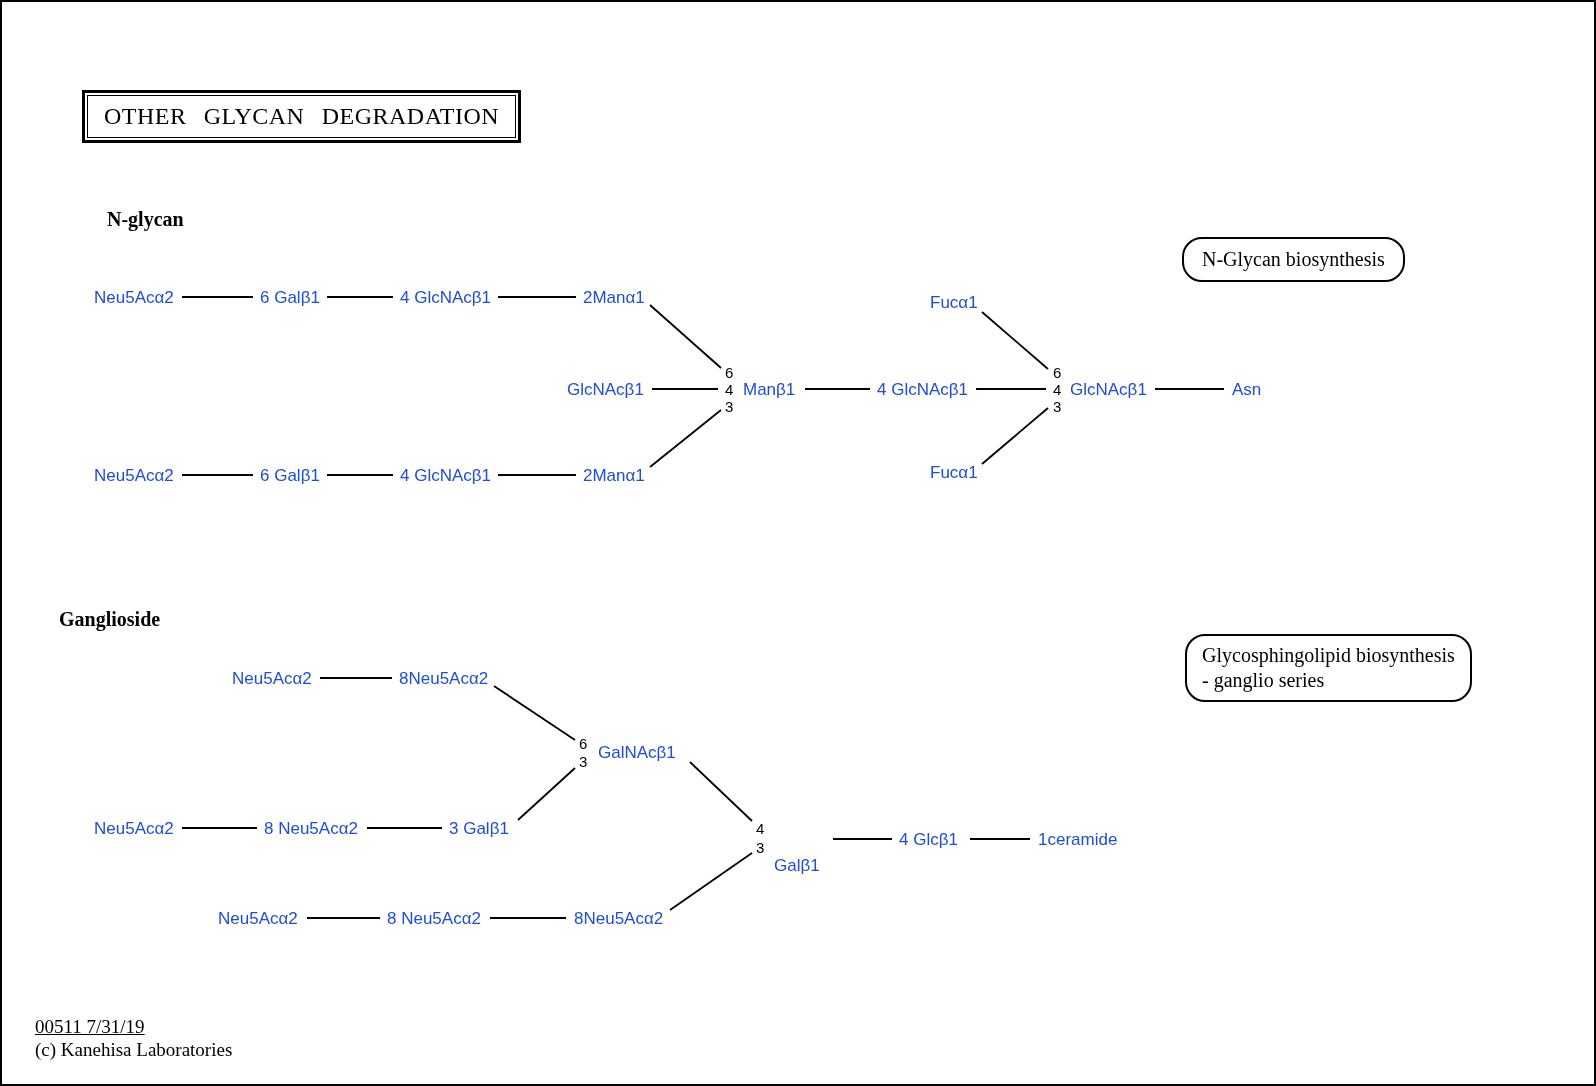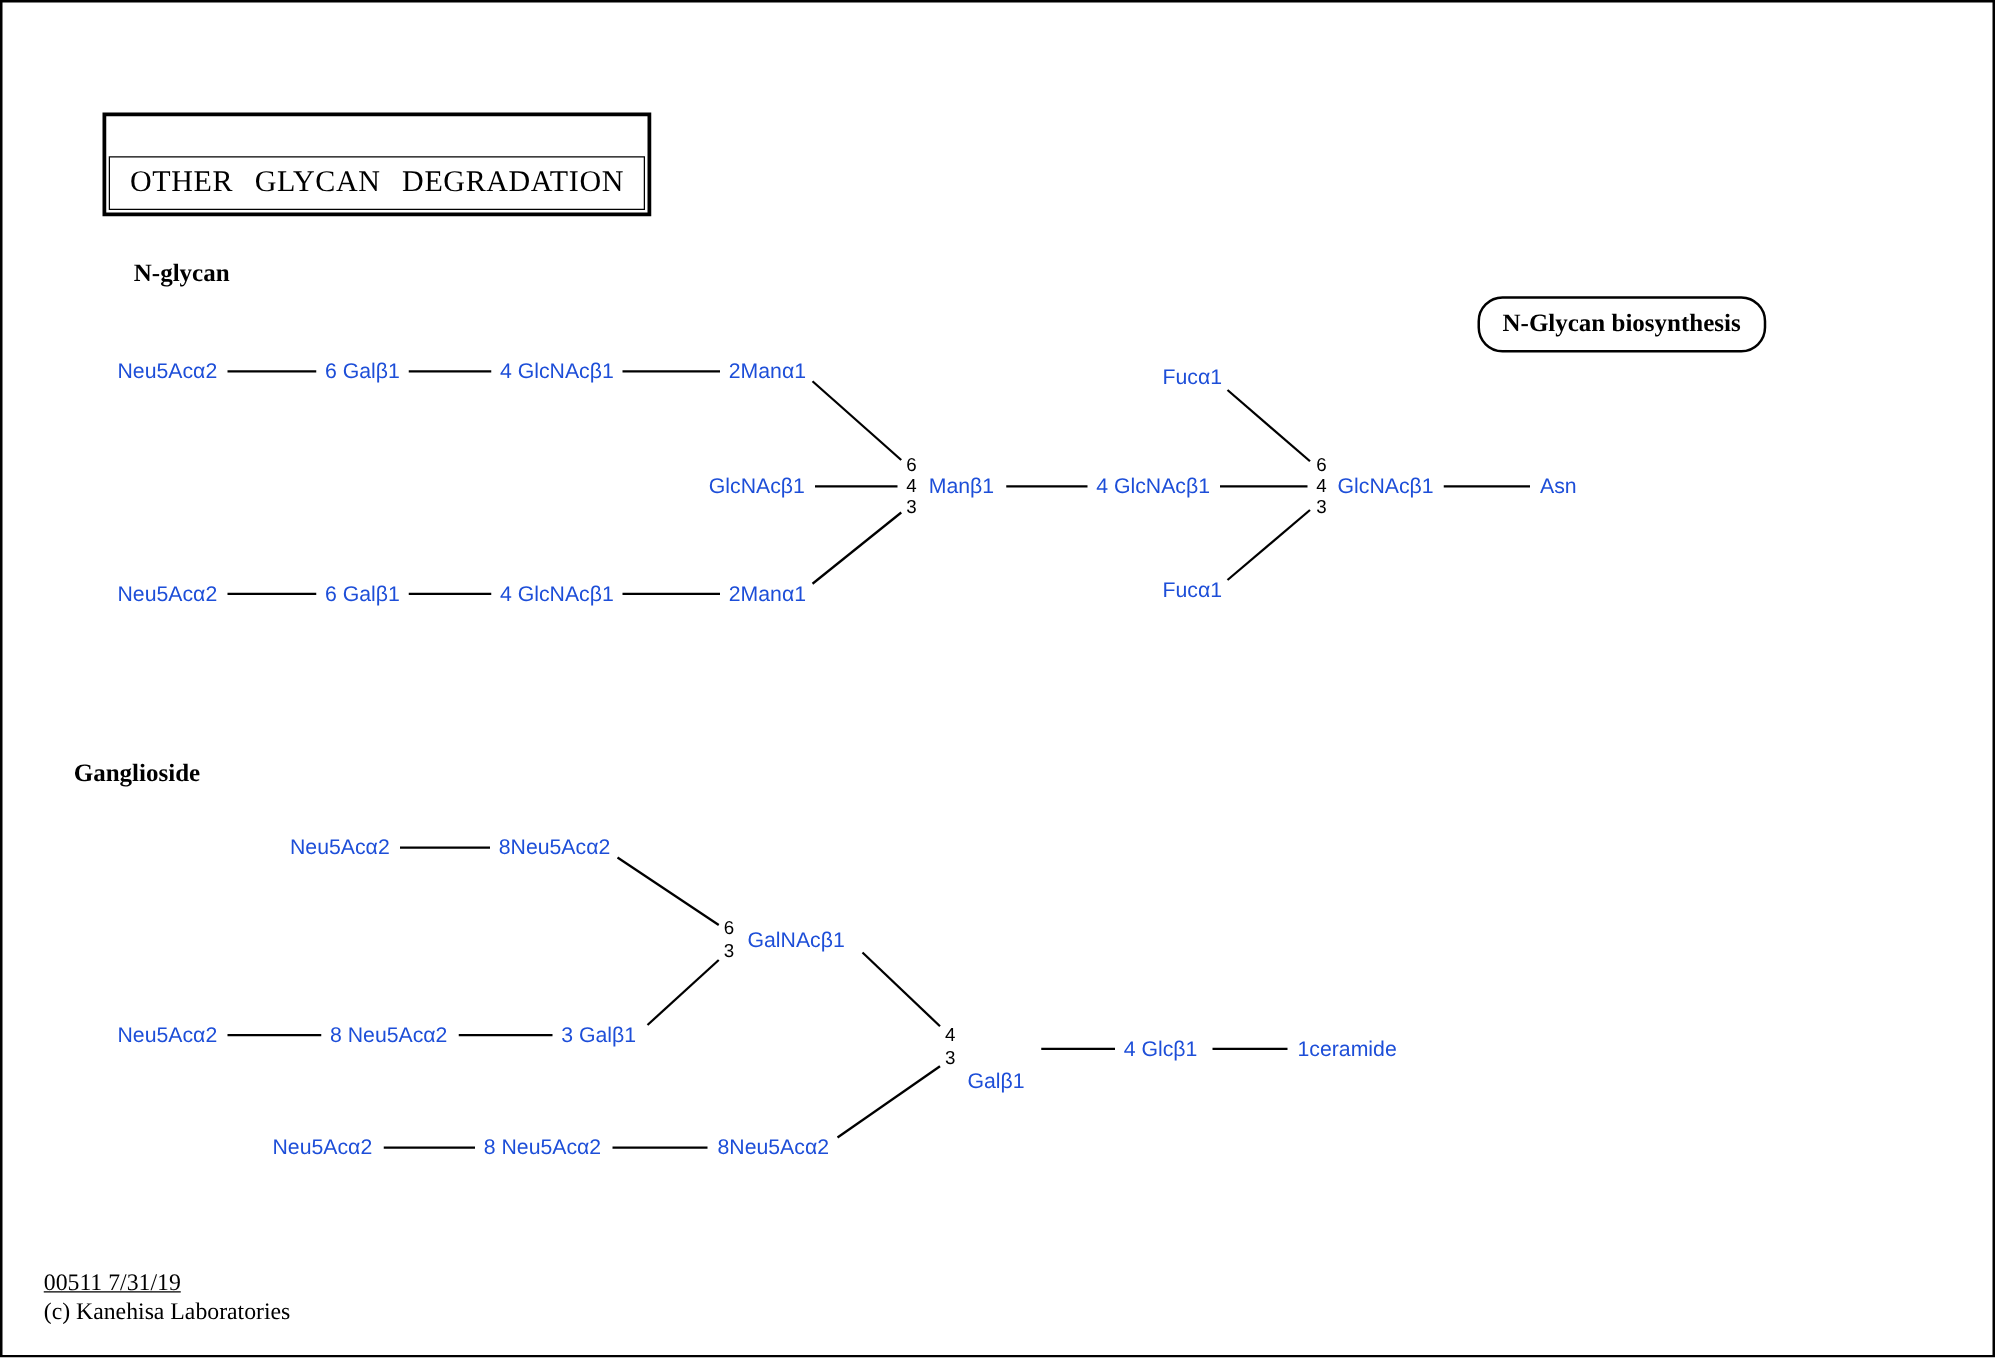--- a/index.html
+++ b/index.html
@@ -51,34 +51,33 @@
   }
   .title-box-inner {
     border: 1.5px solid #000;
     padding: 7px 16px;
     font-family: "Liberation Serif", serif;
     font-size: 24px;
     letter-spacing: 0.5px;
     word-spacing: 0.45em;
     white-space: nowrap;
     color: #000;
-    margin-top: 30px;
   }
   .link-box {
     position: absolute;
     box-sizing: border-box;
     border: 2px solid #000;
     border-radius: 20px;
     background: #fff;
     font-family: "Liberation Serif", serif;
     font-size: 20px;
     color: #000;
     cursor: pointer;
   }
-  .link-box.single { padding: 9px 18px; white-space: nowrap; font-weight: bold; }
+  .link-box.single { padding: 9px 18px; white-space: nowrap; }
   .link-box.double { padding: 7px 15px; line-height: 1.25; }
   .footer-text {
     position: absolute;
     font-family: "Liberation Serif", serif;
     font-size: 19px;
     color: #000;
     white-space: nowrap;
   }
 </style>
 </head>
@@ -124,20 +123,24 @@
   </svg>
 
   <div class="title-box">
     <div class="title-box-inner">OTHER GLYCAN DEGRADATION</div>
   </div>
 
   <div class="heading" style="left:57px; top:206px;margin-left:48px;">N-glycan</div>
   <div class="heading" style="left:57px; top:606px;">Ganglioside</div>
 
   <div class="link-box single" style="left:1180px; top:235px;">N-Glycan biosynthesis</div>
+  <div class="link-box double" style="left:1183px; top:632px;">
+    <div>Glycosphingolipid biosynthesis</div>
+    <div>- ganglio series</div>
+  </div>
 
   <span class="node" style="left:92px;  top:295px;">Neu5Acα2</span>
   <span class="node" style="left:258px; top:295px;">6 Galβ1</span>
   <span class="node" style="left:398px; top:295px;">4 GlcNAcβ1</span>
   <span class="node" style="left:581px; top:295px;">2Manα1</span>
 
   <span class="node" style="left:92px;  top:473px;">Neu5Acα2</span>
   <span class="node" style="left:258px; top:473px;">6 Galβ1</span>
   <span class="node" style="left:398px; top:473px;">4 GlcNAcβ1</span>
   <span class="node" style="left:581px; top:473px;">2Manα1</span>

